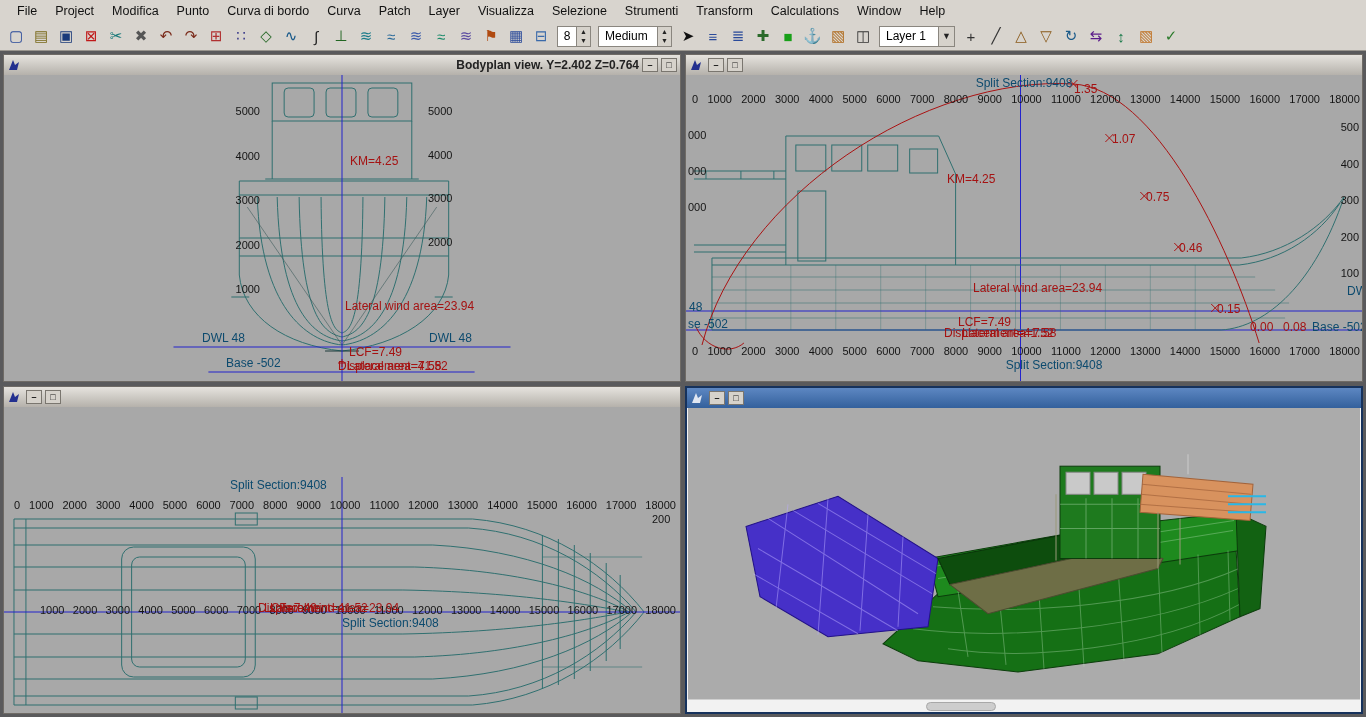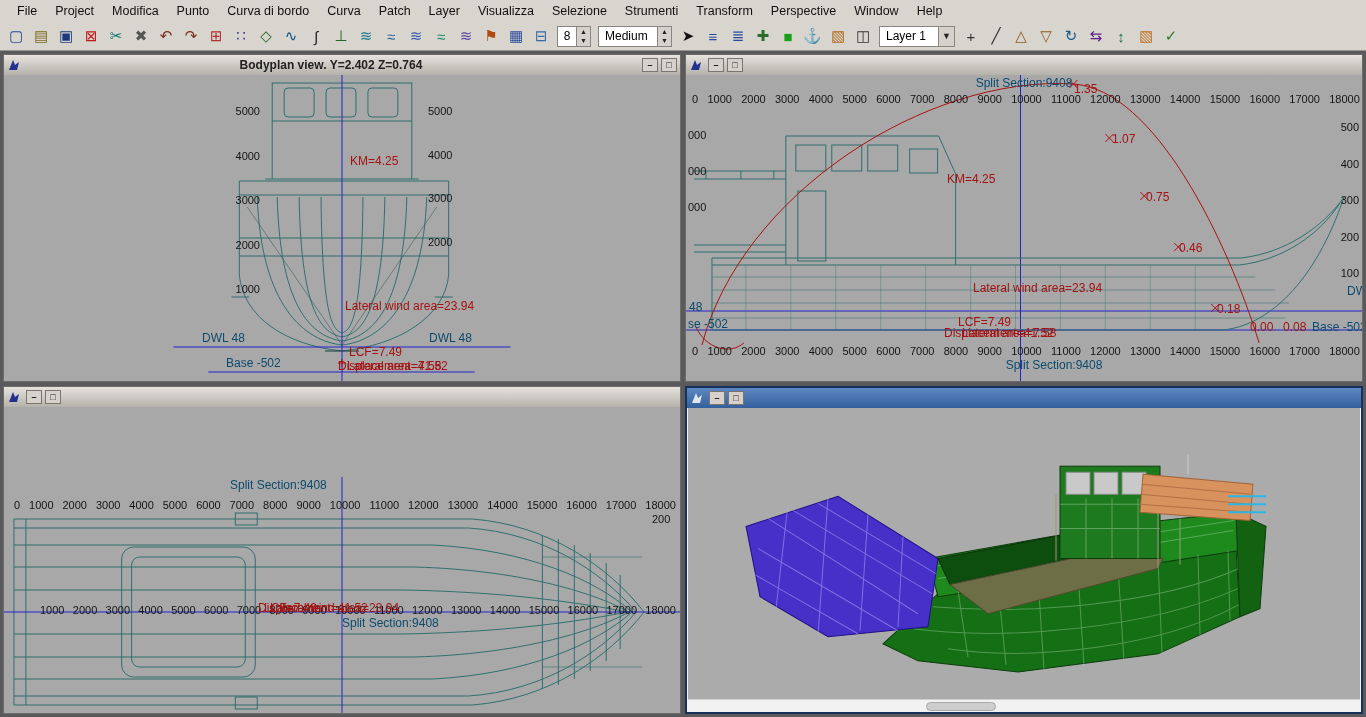--- a/index.html
+++ b/index.html
@@ -22,21 +22,21 @@
   .spin-btns span { flex: 1; display: flex; align-items: center; justify-content: center; font-size: 7px; line-height: 1; color: #222; }
   .drop-btn { width: 16px; display: flex; align-items: center; justify-content: center; background: #d6d2cb; border-left: 1px solid #8a867f; font-size: 9px; color: #222; }
 
   
   .mdi { height: 666px; background: #5a5a5c; display: grid; grid-template-columns: 1fr 1fr; grid-template-rows: 1fr 1fr; gap: 4px; padding: 3px; }
   .mdi-win { display: flex; flex-direction: column; border: 1px solid #6f6b66; background: #a8a8a8; min-width: 0; min-height: 0; }
   .mdi-win.active { border: 2px solid #16325c; }
   .titlebar { height: 20px; flex: none; display: flex; align-items: center; padding: 0 3px; background: linear-gradient(#e6e3de, #b5b1ab); font-weight: bold; font-size: 12px; color: #222; }
   .active .titlebar { background: linear-gradient(#5d87c2, #33609c); color: #fff; }
   .win-icon { width: 16px; display: inline-flex; align-items: center; }
-  .title { flex: 1; text-align: center; white-space: nowrap; overflow: hidden; }
+  .title { flex: 1; text-align: right; white-space: nowrap; overflow: hidden; }
   .win-btns { display: inline-flex; }
   .wbtn { width: 16px; height: 14px; margin-left: 3px; background: #d6d2cb; border: 1px solid #7a766f; font-size: 9px; line-height: 1; display: inline-flex; align-items: center; justify-content: center; color: #111; cursor: default; }
 
   .viewport { position: relative; flex: 1; background: #a8a8a8; overflow: hidden; }
   .viewport svg.drawing { position: absolute; left: 0; top: 0; width: 100%; height: 100%; }
   .persp { background: #ababab; border-left: 1px solid #f4f4f4; border-right: 1px solid #f4f4f4; }
 
   .vp-label { position: absolute; font-size: 12px; line-height: 13px; white-space: nowrap; }
   .red { color: #a51212; }
   .blue { color: #0c4a6e; }
@@ -59,21 +59,21 @@
       <span class="menu-item">Modifica</span>
       <span class="menu-item">Punto</span>
       <span class="menu-item">Curva di bordo</span>
       <span class="menu-item">Curva</span>
       <span class="menu-item">Patch</span>
       <span class="menu-item">Layer</span>
       <span class="menu-item">Visualizza</span>
       <span class="menu-item">Selezione</span>
       <span class="menu-item">Strumenti</span>
       <span class="menu-item">Transform</span>
-      <span class="menu-item">Perspective</span>
+      <span class="menu-item">Calculations</span>
       <span class="menu-item">Window</span>
       <span class="menu-item">Help</span>
     </div>
 
   <div class="toolbar">
     <span class="tb-group">
         <span class="tb-btn" style="color: rgb(42, 74, 154);">▢</span>
         <span class="tb-btn" style="color: rgb(122, 106, 26);">▤</span>
         <span class="tb-btn" style="color: rgb(26, 58, 122);">▣</span>
         <span class="tb-btn" style="color: rgb(192, 24, 24);">⊠</span>
@@ -291,21 +291,21 @@
             <span class="tick">500</span>
             <span class="tick">400</span>
             <span class="tick">300</span>
             <span class="tick">200</span>
             <span class="tick">100</span>
           </span>
         <span class="vp-label red" style="left:388px; top:8px;">1.35</span>
         <span class="vp-label red" style="left:426px; top:58px;">1.07</span>
         <span class="vp-label red" style="left:460px; top:116px;">0.75</span>
         <span class="vp-label red" style="left:493px; top:167px;">0.46</span>
-        <span class="vp-label red" style="left:531px; top:228px;">0.18</span>
+        <span class="vp-label red" style="left:531px; top:228px;">0.15</span>
         <span class="vp-label red" style="left:564px; top:246px;">0.00</span>
         <span class="vp-label red" style="left:597px; top:246px;">0.08</span>
         <span class="vp-label blue" style="left:626px; top:246px;">Base -502</span>
         <span class="vp-label blue" style="left:661px; top:210px;text-align:center;">DW</span>
         <span class="vp-label blue" style="left:3px; top:226px;">48</span>
         <span class="vp-label blue" style="left:2px; top:243px;">se -502</span>
         <span class="vp-label red" style="left:261px; top:98px;">KM=4.25</span>
         <span class="vp-label red" style="left:287px; top:207px;">Lateral wind area=23.94</span>
         <span class="vp-label red" style="left:272px; top:241px;">LCF=7.49</span>
         <span class="vp-label red" style="left:258px; top:252px;">Displacement=41.52</span>

